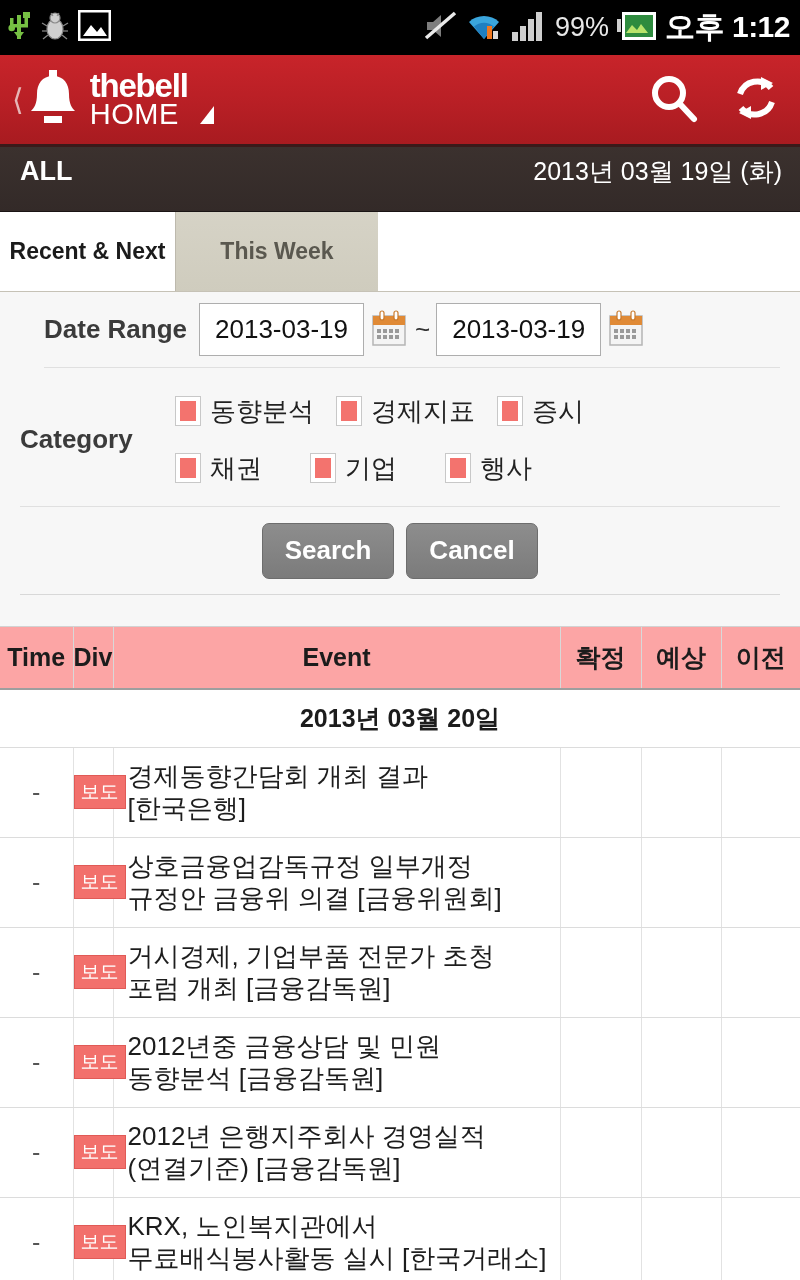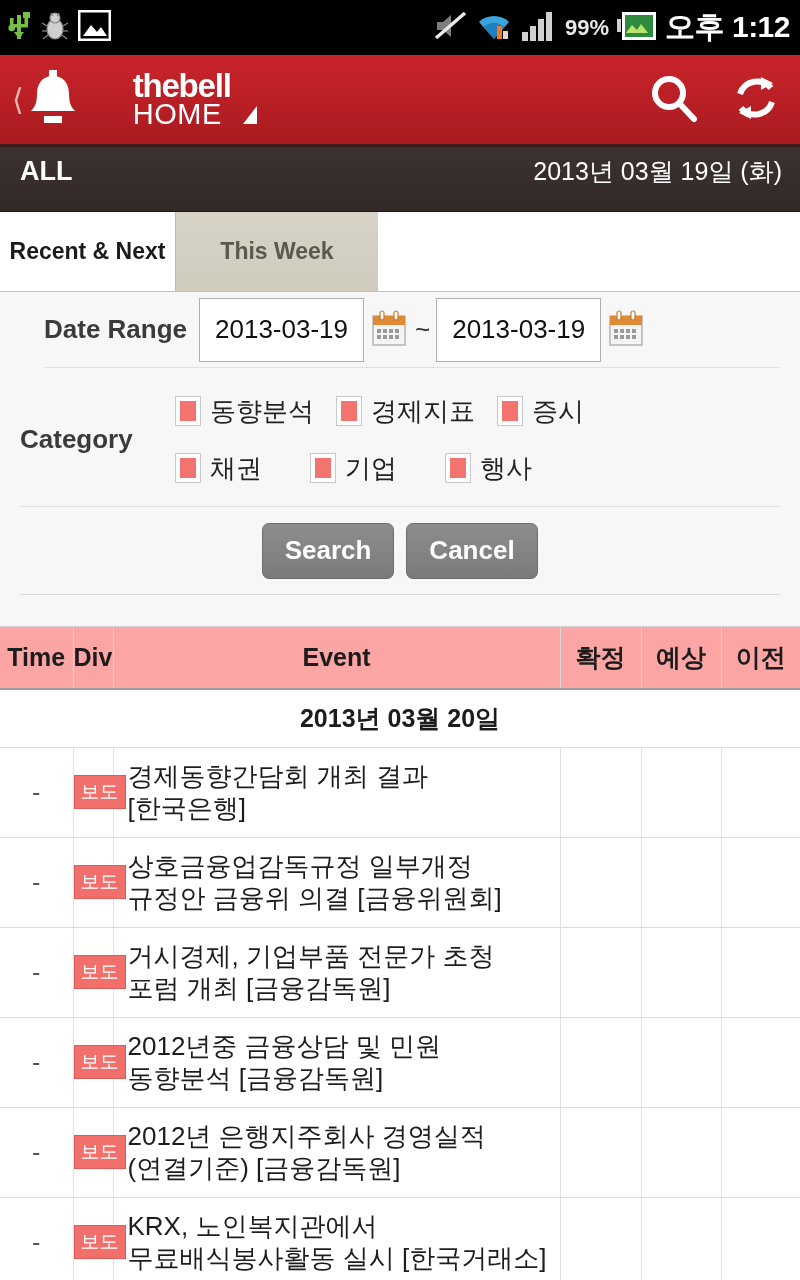--- a/index.html
+++ b/index.html
@@ -12,33 +12,33 @@
   #app { width: 800px; height: 1280px; position: relative; }
 
   
   .statusbar {
     height: 55px; background: #000; color: #fff;
     display: flex; align-items: center; padding: 0 10px 0 6px;
   }
   .sb-left { display: flex; align-items: center; gap: 8px; }
   .sb-right { margin-left: auto; display: flex; align-items: center; gap: 8px; }
   .sb-time { font-size: 30px; font-weight: bold; letter-spacing: -0.5px; }
-  .sb-pct { font-size: 22px; font-weight: bold; color: #e8e8e8; }
+  .sb-pct { font-size: 27px; font-weight: normal; color: #e8e8e8; }
 
   
   .appbar {
     height: 92px;
     background: linear-gradient(#c8242a 0%, #b81f25 55%, #a81b20 100%);
     border-bottom: 3px solid #3a1a1a;
     display: flex; align-items: center; position: relative;
     padding: 0 18px 0 12px;
   }
   .back-chev { color: #e6b6b6; font-size: 30px; line-height: 1; margin-right: 2px; }
   .bell-wrap { margin-right: 10px; }
-  .brand { color: #fff; line-height: 0.92; margin-left: 43px; }
+  .brand { color: #fff; line-height: 0.92; }
   .brand .b1 { font-size: 33px; font-weight: bold; letter-spacing: -1.2px; display: block; }
   .brand .b2 { font-size: 29px; font-weight: normal; letter-spacing: 0.5px; display: block; }
   .brand-caret {
     width: 0; height: 0; align-self: flex-end; margin: 0 0 20px 12px;
     border-left: 14px solid transparent; border-bottom: 18px solid #fff;
   }
   .appbar-actions { margin-left: auto; display: flex; align-items: center; gap: 30px; }
 
   
   .subbar {
@@ -64,21 +64,21 @@
   .tab.w-custom { width: 196px; }
   .tab.active { background: #fff; color: #1b1b1b; }
   .tab.inactive { background: linear-gradient(#d6d3c6 0%, #cfccbe 100%); color: #5a584f; }
 
   
   .panel { background: #f7f7f7; padding: 0 20px; }
   .row { display: flex; align-items: center; }
   .row-date { height: 76px; border-bottom: 1px solid #e0e0e0; margin-left: 24px; }
   .lbl { width: 155px; font-size: 26px; font-weight: bold; color: #3b3b3b; }
   .date-input {
-    width: 165px; height: 64px; background: #fff; border: 1px solid #aeaeae;
+    width: 165px; height: 53px; background: #fff; border: 1px solid #aeaeae;
     display: flex; align-items: center; justify-content: center;
     font-size: 26px; color: #111; font-family: "Liberation Sans", sans-serif;
   }
   .cal-icon { margin: 0 6px 0 7px; }
   .tilde { font-size: 26px; color: #333; margin: 0 6px 0 2px; }
 
   .row-cat { padding: 14px 0 10px; border-bottom: 1px solid #e0e0e0; }
   .cat-lines { flex: 1; }
   .cat-line { display: flex; align-items: center; height: 58px; }
   .cat-line.l2 { height: 56px; }

